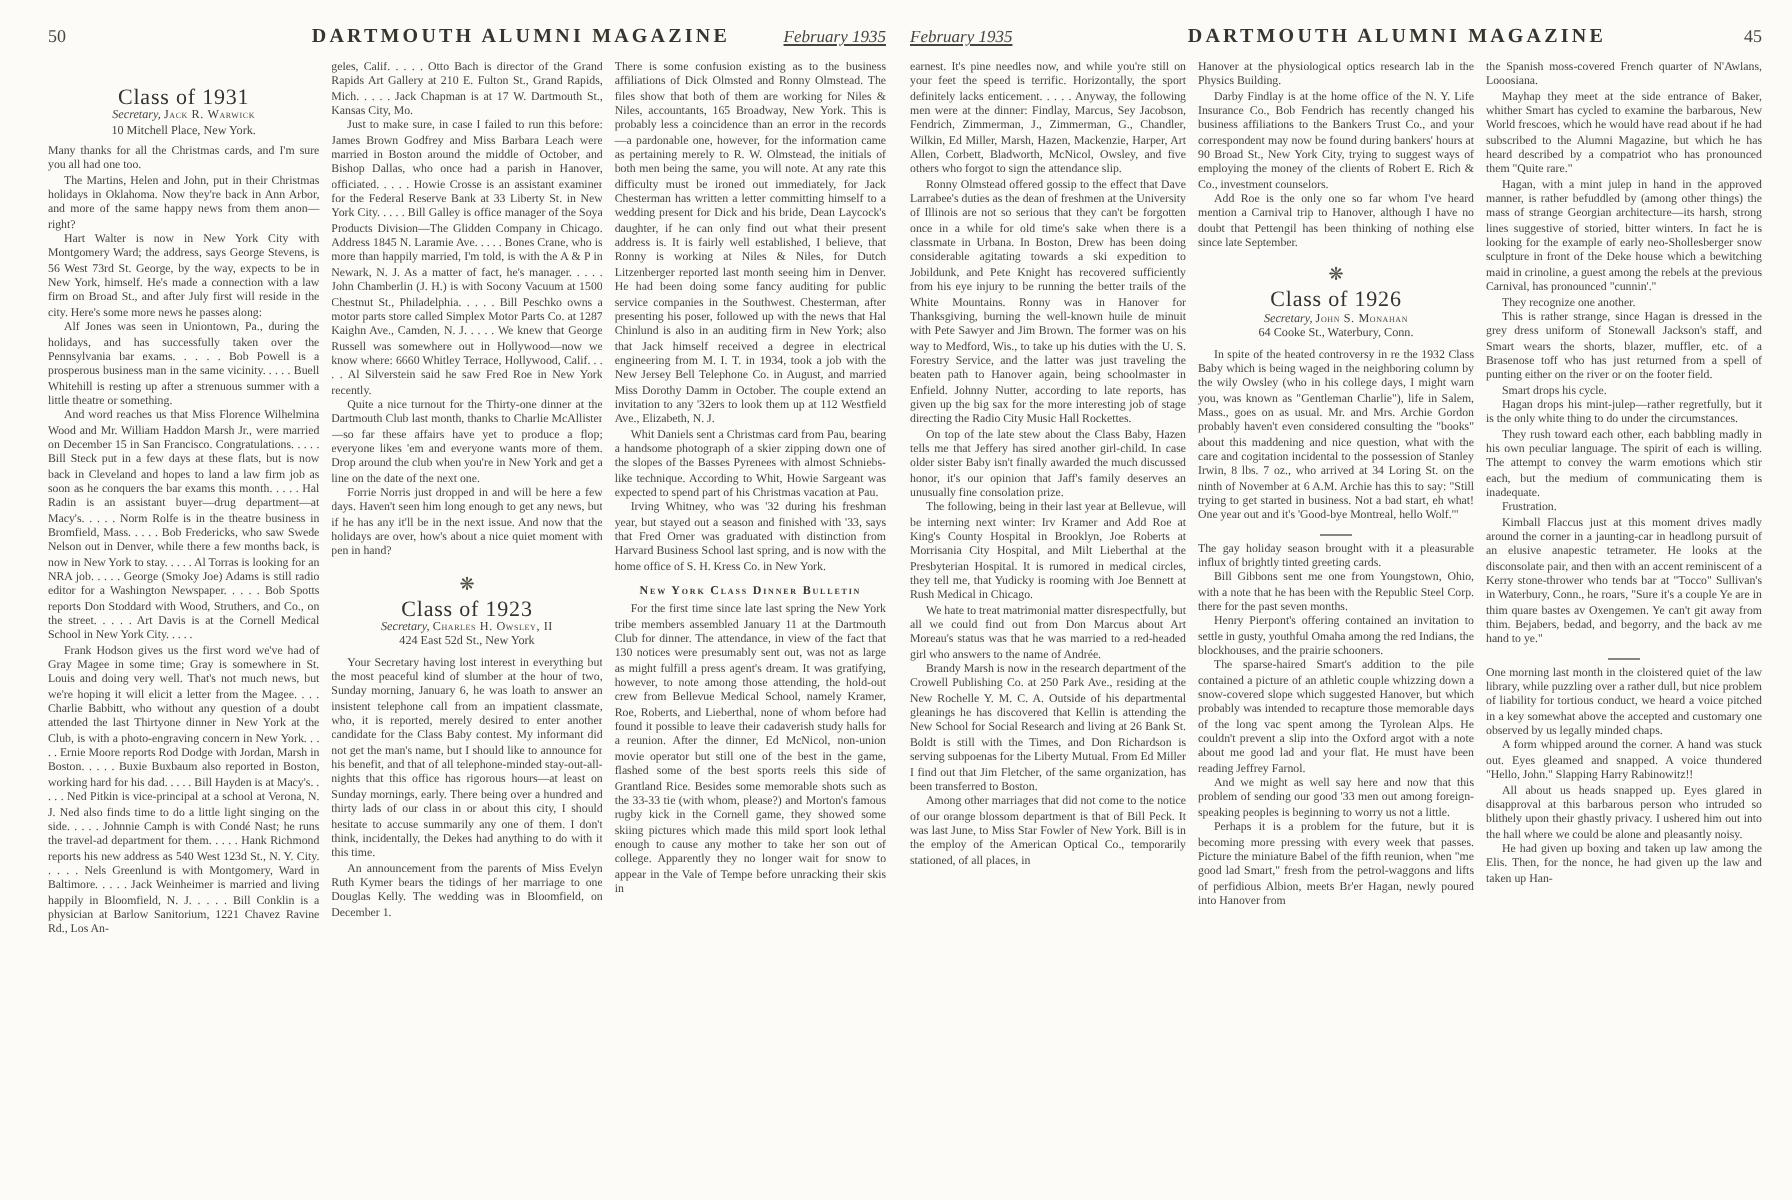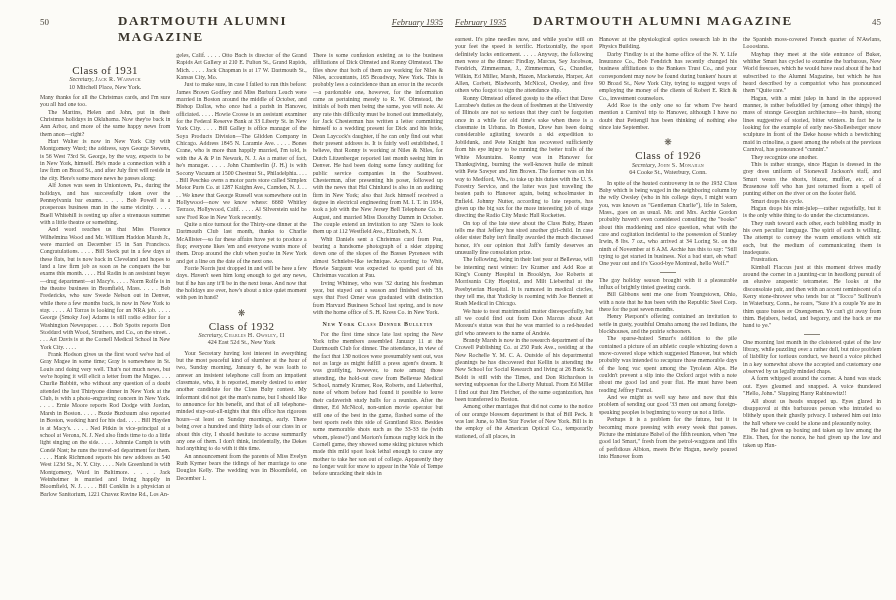--- a/index.html
+++ b/index.html
@@ -1,25 +1,25 @@
 <!DOCTYPE html>
 <html><head>
 <meta charset="utf-8">
 <style>
   * { margin:0; padding:0; box-sizing:border-box; }
   html,body { width:896px; height:600px; overflow:hidden; }
   body { background:#fcfbf7; font-family:"Liberation Serif", serif; color:#474239; }
   .spread { display:flex; width:896px; height:600px; background:#fcfbf7; }
   .page { width:448px; height:600px; padding-top:13px; }
-  .page-left  { padding-left:40px; padding-right:5px; }
+  .page-left  { padding-left:24px; padding-right:5px; }
   .page-right { padding-left:7px;  padding-right:15px; }
   .page-header { display:flex; align-items:baseline; margin-bottom:7px; }
   .hdr-side { width:78px; font-size:9px; color:#4a453c; }
   .hdr-side.right { text-align:right; }
-  .mag-title { flex:1; text-align:left; font-size:13px; letter-spacing:1.6px; color:#3a352c; font-weight:bold; }
+  .mag-title { flex:1; text-align:right; font-size:10px; letter-spacing:1.6px; color:#3a352c; font-weight:bold; }
   .issue-date { font-style:italic; font-size:8.5px;text-decoration:underline; }
   .columns { display:flex; gap:6px; height:557px; overflow:hidden; }
   .col { flex:1; overflow:hidden; font-size:5.9px; line-height:7.35px; text-align:justify; }
   .para { text-indent:8px; }
   .para.ni { text-indent:0; }
   .class-heading { font-size:11px; text-align:center; margin:3px 0 2px; letter-spacing:0.4px; color:#37322a; }
   .page-left .col:first-child > .class-heading:first-child { margin-top:15px; }
   .secretary { font-size:6.1px; text-align:center; }
   .sec-label { font-style:italic; }
   .sec-name { font-variant:small-caps; letter-spacing:0.3px; }
@@ -50,21 +50,21 @@
           <p class="para">Alf Jones was seen in Uniontown, Pa., during the holidays, and has successfully taken over the Pennsylvania bar exams. . . . . Bob Powell is a prosperous business man in the same vicinity. . . . . Buell Whitehill is resting up after a strenuous summer with a little theatre or something.</p>
           <p class="para">And word reaches us that Miss Florence Wilhelmina Wood and Mr. William Haddon Marsh Jr., were married on December 15 in San Francisco. Congratulations. . . . . Bill Steck put in a few days at these flats, but is now back in Cleveland and hopes to land a law firm job as soon as he conquers the bar exams this month. . . . . Hal Radin is an assistant buyer—drug department—at Macy's. . . . . Norm Rolfe is in the theatre business in Bromfield, Mass. . . . . Bob Fredericks, who saw Swede Nelson out in Denver, while there a few months back, is now in New York to stay. . . . . Al Torras is looking for an NRA job. . . . . George (Smoky Joe) Adams is still radio editor for a Washington Newspaper. . . . . Bob Spotts reports Don Stoddard with Wood, Struthers, and Co., on the street. . . . . Art Davis is at the Cornell Medical School in New York City. . . . .</p>
           <p class="para">Frank Hodson gives us the first word we've had of Gray Magee in some time; Gray is somewhere in St. Louis and doing very well. That's not much news, but we're hoping it will elicit a letter from the Magee. . . . Charlie Babbitt, who without any question of a doubt attended the last Thirtyone dinner in New York at the Club, is with a photo-engraving concern in New York. . . . . Ernie Moore reports Rod Dodge with Jordan, Marsh in Boston. . . . . Buxie Buxbaum also reported in Boston, working hard for his dad. . . . . Bill Hayden is at Macy's. . . . . Ned Pitkin is vice-principal at a school at Verona, N. J. Ned also finds time to do a little light singing on the side. . . . . Johnnie Camph is with Condé Nast; he runs the travel-ad department for them. . . . . Hank Richmond reports his new address as 540 West 123d St., N. Y. City. . . . . Nels Greenlund is with Montgomery, Ward in Baltimore. . . . . Jack Weinheimer is married and living happily in Bloomfield, N. J. . . . . Bill Conklin is a physician at Barlow Sanitorium, 1221 Chavez Ravine Rd., Los An-</p>
         </div>
       <div class="col">
           <p class="para ni">geles, Calif. . . . . Otto Bach is director of the Grand Rapids Art Gallery at 210 E. Fulton St., Grand Rapids, Mich. . . . . Jack Chapman is at 17 W. Dartmouth St., Kansas City, Mo.</p>
           <p class="para">Just to make sure, in case I failed to run this before: James Brown Godfrey and Miss Barbara Leach were married in Boston around the middle of October, and Bishop Dallas, who once had a parish in Hanover, officiated. . . . . Howie Crosse is an assistant examiner for the Federal Reserve Bank at 33 Liberty St. in New York City. . . . . Bill Galley is office manager of the Soya Products Division—The Glidden Company in Chicago. Address 1845 N. Laramie Ave. . . . . Bones Crane, who is more than happily married, I'm told, is with the A &amp; P in Newark, N. J. As a matter of fact, he's manager. . . . . John Chamberlin (J. H.) is with Socony Vacuum at 1500 Chestnut St., Philadelphia. . . . . Bill Peschko owns a motor parts store called Simplex Motor Parts Co. at 1287 Kaighn Ave., Camden, N. J. . . . . We knew that George Russell was somewhere out in Hollywood—now we know where: 6660 Whitley Terrace, Hollywood, Calif. . . . . Al Silverstein said he saw Fred Roe in New York recently.</p>
           <p class="para">Quite a nice turnout for the Thirty-one dinner at the Dartmouth Club last month, thanks to Charlie McAllister—so far these affairs have yet to produce a flop; everyone likes 'em and everyone wants more of them. Drop around the club when you're in New York and get a line on the date of the next one.</p>
           <p class="para">Forrie Norris just dropped in and will be here a few days. Haven't seen him long enough to get any news, but if he has any it'll be in the next issue. And now that the holidays are over, how's about a nice quiet moment with pen in hand?</p>
           <div class="ornament">❋</div>
-          <div class="class-heading">Class of 1932</div>
+          <div class="class-heading">Class of 1923</div>
           <div class="secretary"><span class="sec-label">Secretary, </span><span class="sec-name">Charles H. Owsley, II</span></div>
           <div class="address">424 East 52d St., New York</div>
           <p class="para">Your Secretary having lost interest in everything but the most peaceful kind of slumber at the hour of two, Sunday morning, January 6, he was loath to answer an insistent telephone call from an impatient classmate, who, it is reported, merely desired to enter another candidate for the Class Baby contest. My informant did not get the man's name, but I should like to announce for his benefit, and that of all telephone-minded stay-out-all-nights that this office has rigorous hours—at least on Sunday mornings, early. There being over a hundred and thirty lads of our class in or about this city, I should hesitate to accuse summarily any one of them. I don't think, incidentally, the Dekes had anything to do with it this time.</p>
           <p class="para">An announcement from the parents of Miss Evelyn Ruth Kymer bears the tidings of her marriage to one Douglas Kelly. The wedding was in Bloomfield, on December 1.</p>
         </div>
       <div class="col">
           <p class="para ni">There is some confusion existing as to the business affiliations of Dick Olmsted and Ronny Olmstead. The files show that both of them are working for Niles &amp; Niles, accountants, 165 Broadway, New York. This is probably less a coincidence than an error in the records—a pardonable one, however, for the information came as pertaining merely to R. W. Olmstead, the initials of both men being the same, you will note. At any rate this difficulty must be ironed out immediately, for Jack Chesterman has written a letter committing himself to a wedding present for Dick and his bride, Dean Laycock's daughter, if he can only find out what their present address is. It is fairly well established, I believe, that Ronny is working at Niles &amp; Niles, for Dutch Litzenberger reported last month seeing him in Denver. He had been doing some fancy auditing for public service companies in the Southwest. Chesterman, after presenting his poser, followed up with the news that Hal Chinlund is also in an auditing firm in New York; also that Jack himself received a degree in electrical engineering from M. I. T. in 1934, took a job with the New Jersey Bell Telephone Co. in August, and married Miss Dorothy Damm in October. The couple extend an invitation to any '32ers to look them up at 112 Westfield Ave., Elizabeth, N. J.</p>
           <p class="para">Whit Daniels sent a Christmas card from Pau, bearing a handsome photograph of a skier zipping down one of the slopes of the Basses Pyrenees with almost Schniebs-like technique. According to Whit, Howie Sargeant was expected to spend part of his Christmas vacation at Pau.</p>
           <p class="para">Irving Whitney, who was '32 during his freshman year, but stayed out a season and finished with '33, says that Fred Orner was graduated with distinction from Harvard Business School last spring, and is now with the home office of S. H. Kress Co. in New York.</p>
           <div class="subhead">New York Class Dinner Bulletin</div>

